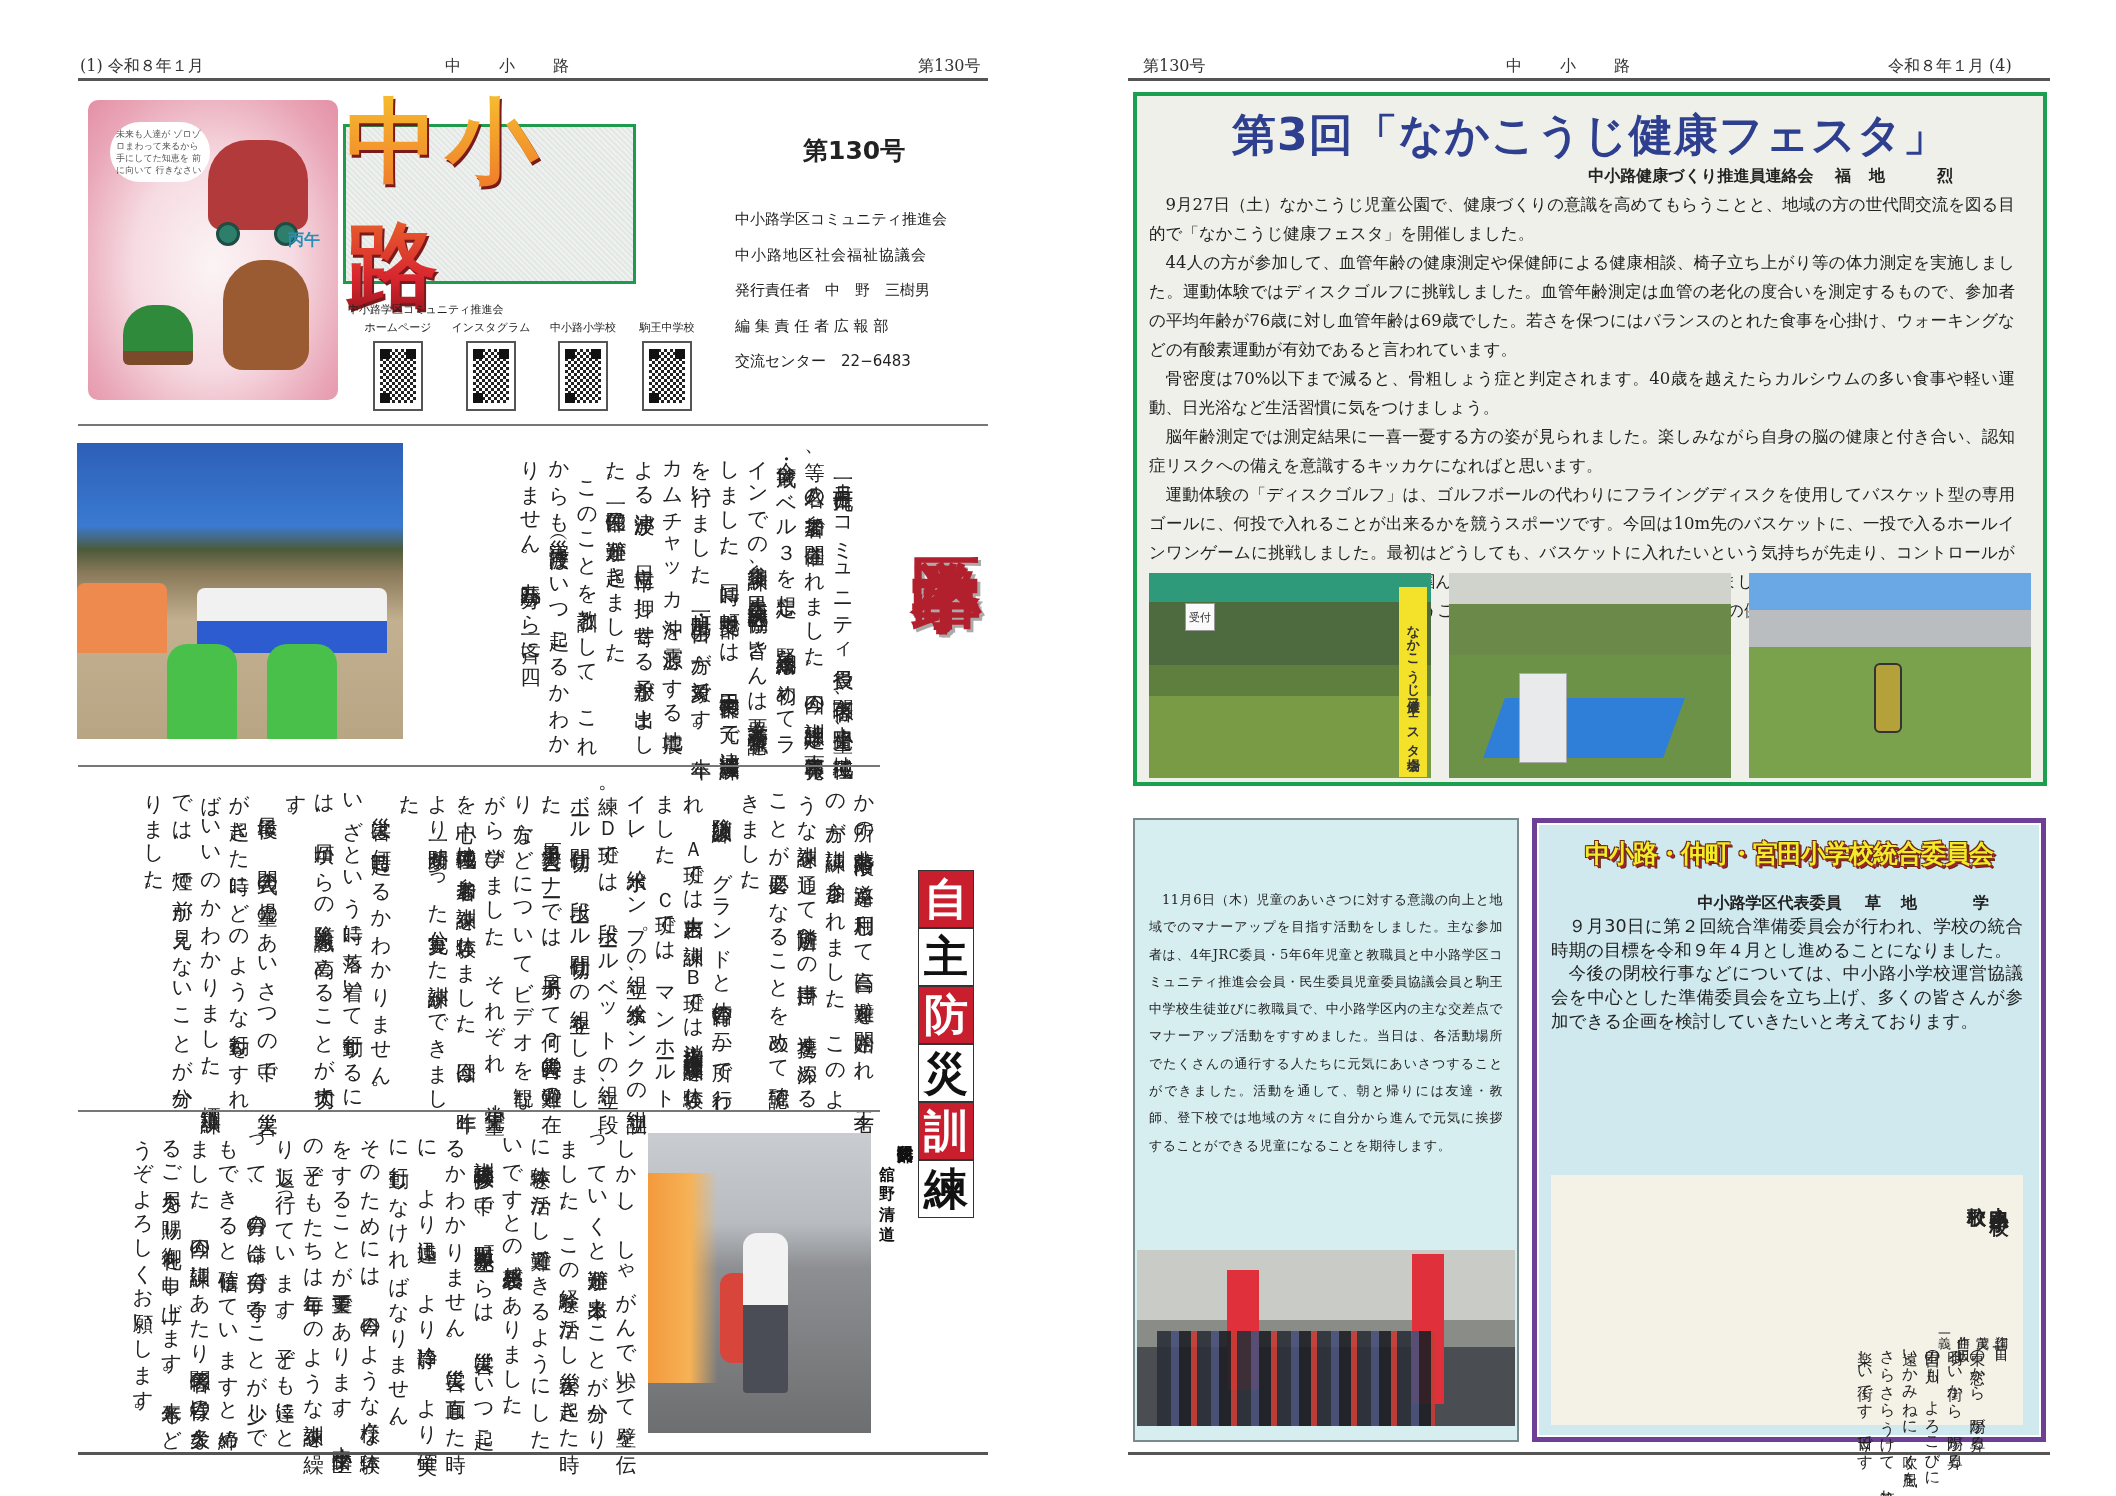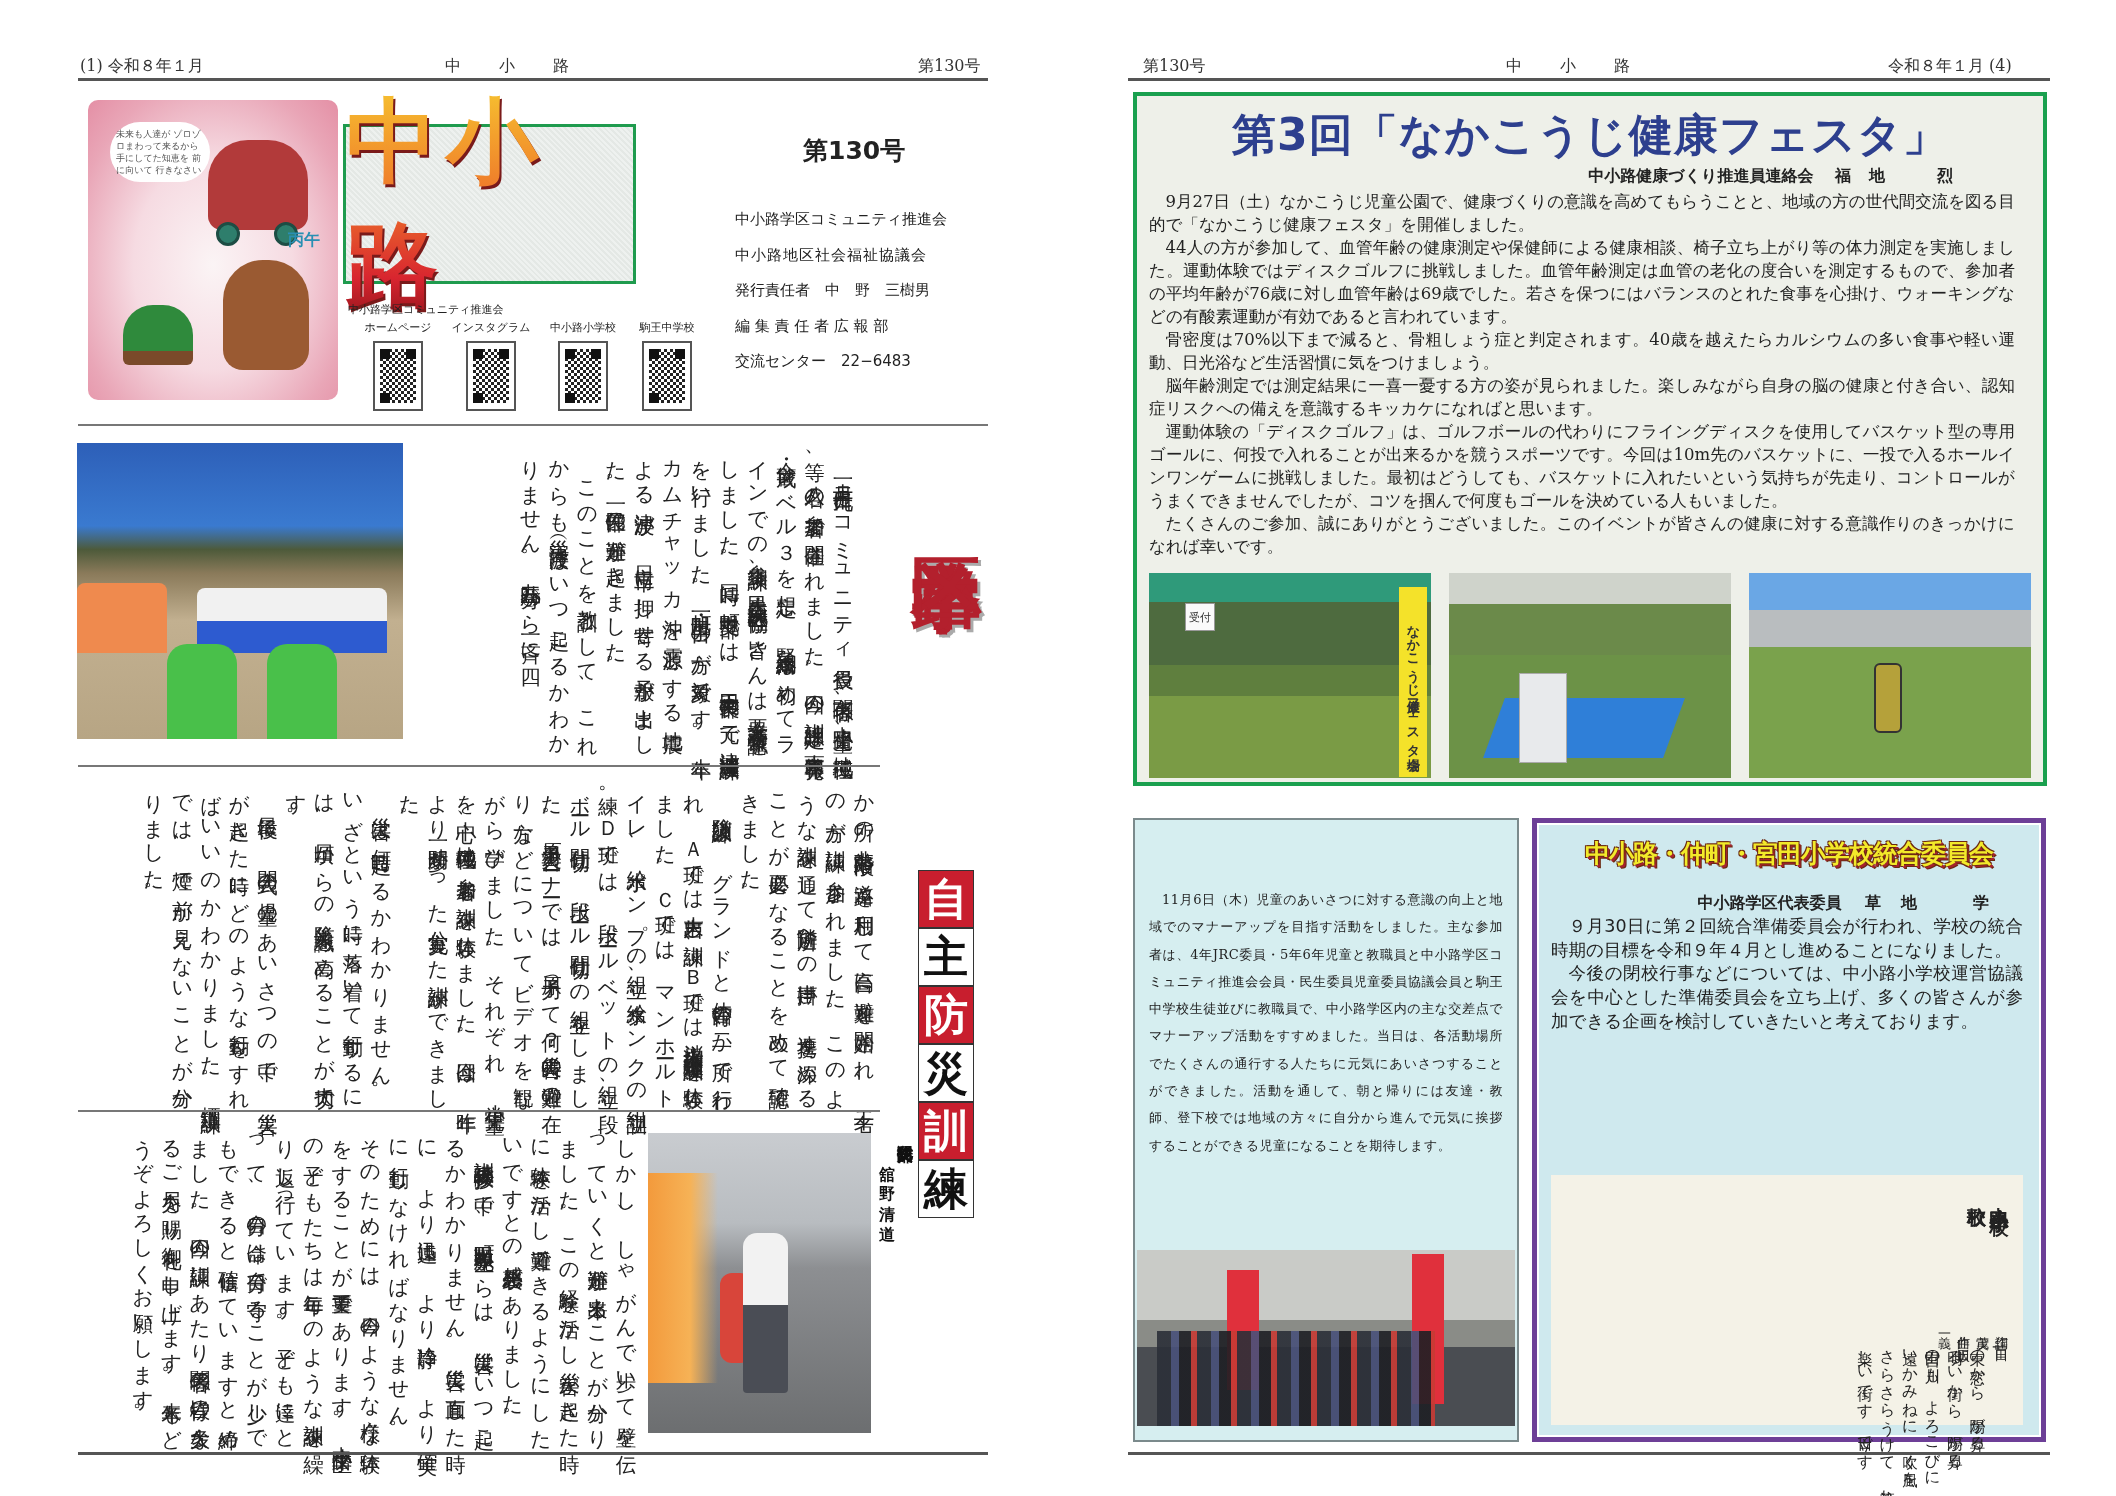--- a/index.html
+++ b/index.html
@@ -75,21 +75,21 @@
   .banner-cell.red { background: #c81e2e; color: #fff; }
   .banner-cell.white { background: #fff; color: #111; }
   .byline-v { position: absolute; left: 878px; top: 1133px; writing-mode: vertical-rl; font-family: "DejaVu Sans", sans-serif; font-size: 16px; line-height: 18px; color: #111; font-weight: bold; }
   .byline-v .name { display: block; margin-top: 20px; letter-spacing: 20px; }
 
   
   .fest-box { position: absolute; left: 1133px; top: 92px; width: 914px; height: 694px; border: 4px solid #1aa04f; background: #eef0e9; }
   .fest-title { position: absolute; left: 0; right: 0; top: 10px; text-align: center; font-family: "DejaVu Sans", sans-serif; font-weight: bold; font-size: 44px; color: #2d3f8e; letter-spacing: 1px; }
   .fest-author { position: absolute; right: 72px; top: 70px; font-family: "DejaVu Sans", sans-serif; font-size: 16px; font-weight: bold; color: #222; }
   .fest-author .nm { margin-left: 16px; letter-spacing: 18px; }
-  .fest-body { position: absolute; left: 12px; right: 28px; top: 94px; font-size: 16.5px; line-height: 23px; color: #222; text-align: justify; }
+  .fest-body { position: absolute; left: 12px; right: 28px; top: 94px; font-size: 16.5px; line-height: 29px; color: #222; text-align: justify; }
   .fest-body p { text-indent: 1em; }
   .fest-photos { position: absolute; left: 12px; right: 12px; top: 477px; height: 205px; display: flex; gap: 18px; }
   .fp { flex: 1; position: relative; overflow: hidden; }
   .fp1 { background: linear-gradient(180deg, #2f9a7a 0 14%, #4e6b3f 14% 45%, #5f7f3e 45% 60%, #7a9b45 60% 100%); }
   .fp1 .banner { position: absolute; right: 4px; top: 14px; width: 28px; height: 190px; background: #f4e22a; writing-mode: vertical-rl; font-family: "DejaVu Sans", sans-serif; font-size: 13px; font-weight: bold; color: #333; display: flex; align-items: center; justify-content: center; }
   .fp1 .sign { position: absolute; left: 36px; top: 30px; width: 30px; height: 28px; background: #fafafa; font-size: 11px; text-align: center; line-height: 28px; color: #333; border: 1px solid #999; }
   .fp2 { background: linear-gradient(180deg, #cfd3cb 0 15%, #6b8a4a 15% 40%, #6c9247 40% 100%); }
   .fp2 .mat { position: absolute; left: 45px; top: 125px; width: 180px; height: 60px; background: #2f7fd8; transform: skewX(-20deg); }
   .fp2 .box { position: absolute; left: 70px; top: 100px; width: 48px; height: 90px; background: #e8eaec; border: 1px solid #aaa; }
   .fp3 { background: linear-gradient(180deg, #6aa7e5 0 18%, #b9bdbf 18% 36%, #7aa24c 36% 100%); }

